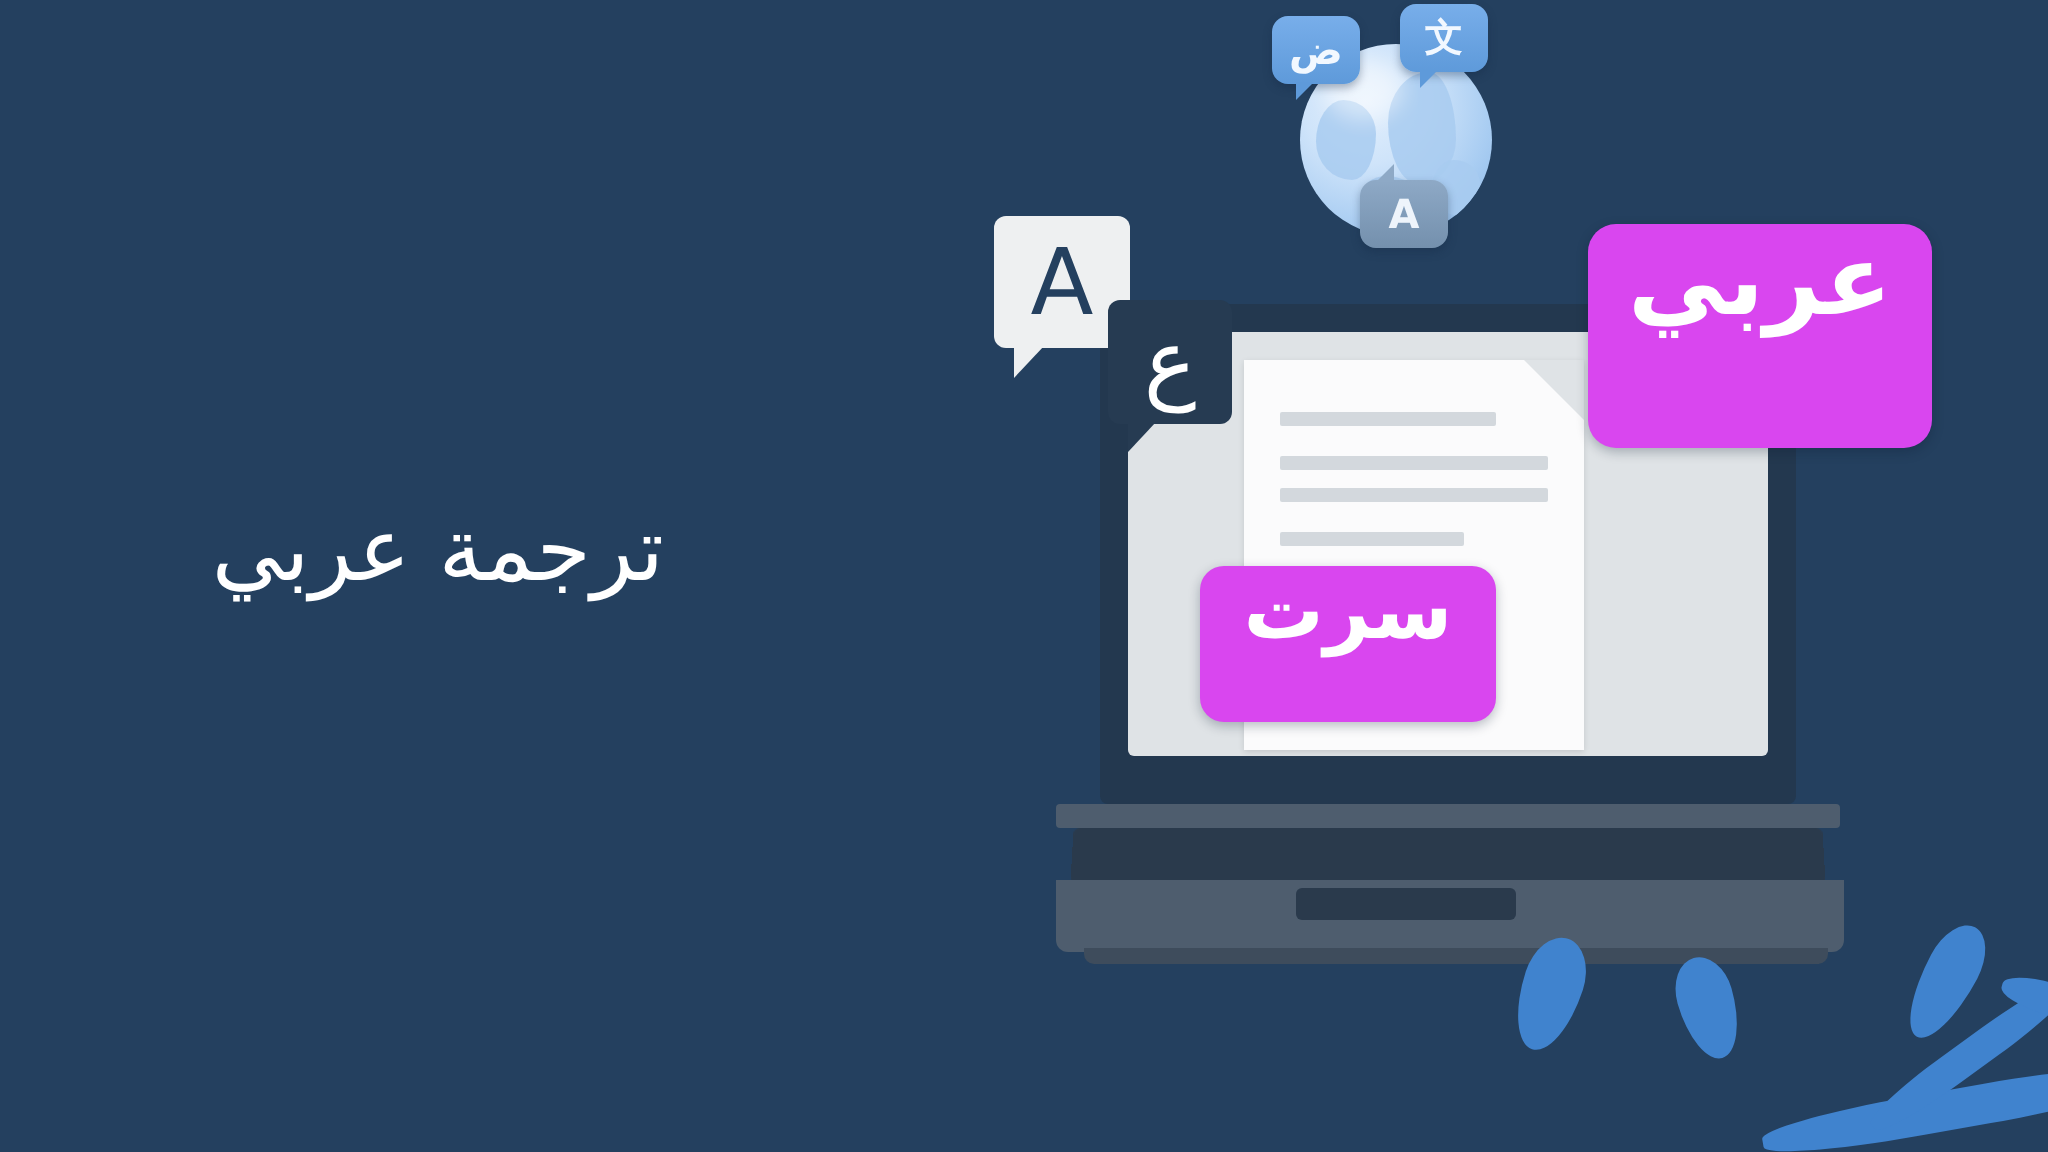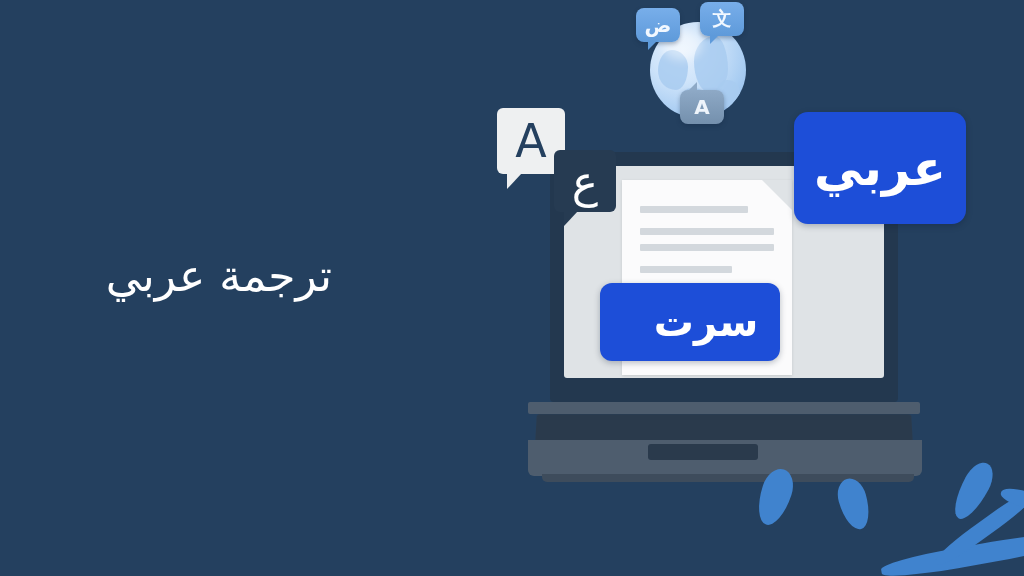--- a/index.html
+++ b/index.html
@@ -236,42 +236,41 @@
   }
   .bub-ain::after {
     left: 10px; bottom: -14px;
     border-width: 15px 14px 0 0;
     border-color: #263b52 transparent transparent transparent;
   }
 
   
   .pill {
     position: absolute;
-    background: #1d4ed8;
+    background: #d946ef;
     color: #ffffff;
     display: flex;
-    align-items: center;
+    align-items: flex-start;
     justify-content: center;
     direction: rtl;
     font-family: "DejaVu Sans", sans-serif;
     font-weight: 700;
     box-shadow: 0 2px 6px rgba(10,25,45,.28);
   }
   .pill-arabi {
     left: 794px; top: 112px;
     width: 172px; height: 112px;
     border-radius: 14px;
     font-size: 49px;
   }
   .pill-srt {
     left: 600px; top: 283px;
     width: 148px; height: 78px;
     border-radius: 12px;
     font-size: 40px;
-    padding-left: 32px;
   }
 
   
   .splash { position: absolute; background: #4083ce; }
   .sp1 {
     left: 760px; top: 468px; width: 30px; height: 58px;
     border-radius: 50% 50% 50% 50% / 38% 38% 62% 62%;
     transform: rotate(18deg);
   }
   .sp2 {

